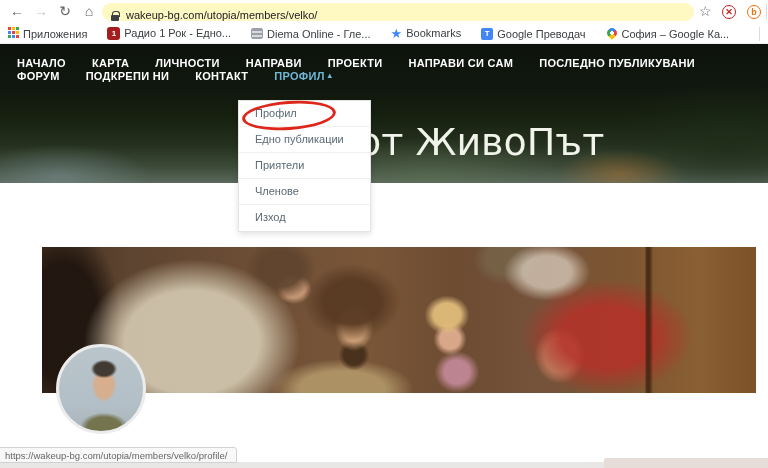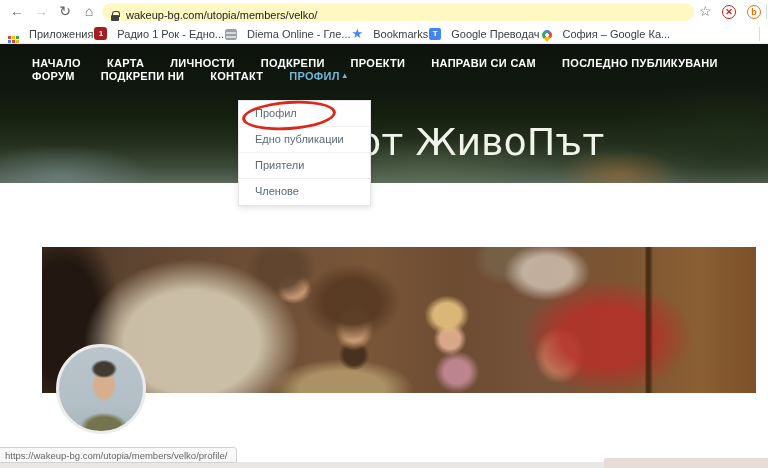--- a/index.html
+++ b/index.html
@@ -21,21 +21,21 @@
   .star-btn { position:absolute; left:699px; top:3px; font-size:14px; color:#5f6368; cursor:pointer; }
   .ext { position:absolute; top:5px; width:14px; height:14px; border-radius:50%; font-size:9px;
          line-height:12px; text-align:center; font-weight:bold; cursor:pointer; }
   .ext-red { left:722px; border:1.8px solid #c5221f; color:#c5221f; }
   .ext-orange { left:747px; border:1.8px solid #e8710a; color:#e8710a; }
   .tb-divider { position:absolute; left:766px; top:4px; width:1px; height:15px; background:#dadce0; }
 
   
   .bookmarks { position:absolute; top:24px; left:0; width:768px; height:20px; background:#fff;
                border-bottom:1px solid #ededed; display:flex; align-items:center; padding-left:8px; }
-  .bm { display:flex; align-items:flex-end; gap:10px; margin-right:1px; cursor:pointer; white-space:nowrap; }
+  .bm { display:flex; align-items:flex-start; gap:4px; margin-right:20px; cursor:pointer; white-space:nowrap; }
   .bm-label { font-size:11px; color:#3c4043; }
   .ic-grid { width:3px; height:3px; background:#ea4335; margin:0 8px 0 0; position:relative; top:-1px; left:0;
              box-shadow:4px 0 #fbbc04, 8px 0 #34a853, 0 4px #4285f4, 4px 4px #ea4335, 8px 4px #fbbc04,
                         0 8px #34a853, 4px 8px #4285f4, 8px 8px #ea4335; }
   .ic-radio { width:13px; height:13px; background:#a51d1d; border-radius:3px; color:#fff; font-size:8px;
               font-weight:bold; text-align:center; line-height:13px; }
   .ic-tv { width:12px; height:11px; border-radius:2px; background:
            repeating-linear-gradient(180deg,#9aa0a6 0 2px, #d7dade 2px 4px); border:1px solid #9aa0a6; }
   .ic-bluestar { color:#4285f4; font-size:13px; line-height:13px; }
   .ic-translate { width:12px; height:12px; background:#4285f4; border-radius:2px; color:#fff;
@@ -48,21 +48,21 @@
 
   
   .hero { position:absolute; top:44px; left:0; width:768px; height:139px; overflow:hidden;
     background:
       radial-gradient(ellipse 130px 45px at 60px 132px, rgba(125,145,150,.55), transparent 70%),
       radial-gradient(ellipse 90px 35px at 620px 130px, rgba(185,115,45,.45), transparent 70%),
       radial-gradient(ellipse 200px 55px at 430px 132px, rgba(95,115,85,.5), transparent 70%),
       radial-gradient(ellipse 170px 80px at 730px 100px, rgba(30,45,25,.8), transparent 75%),
       linear-gradient(180deg,#0d130c 0%, #11180f 32%, #16200f 52%, #24301d 72%, #3c4a38 88%, #5a695c 100%);
   }
-  .nav-row { position:absolute; left:0; right:0; display:flex; gap:26px; padding-left:32px; }
+  .nav-row { position:absolute; left:0; right:0; display:flex; gap:26px; padding-left:17px; }
   .nav-row1 { top:9px; }
   .nav-row2 { top:22px;text-align:right; }
   .nav-item { font-size:11px; font-weight:bold; color:#fff; letter-spacing:.3px; line-height:20px;
               white-space:nowrap; cursor:pointer; }
   .nav-item.active { color:#6fb9d8; }
   .nav-arrow { font-size:8px; vertical-align:2px; margin-left:3px; }
   .hero-title { position:absolute; left:358px; top:76px; font-family:"DejaVu Sans", sans-serif;
                 font-size:38px; color:#f0f4ea; white-space:nowrap; z-index:1; }
 
   
@@ -166,40 +166,41 @@
     <div class="bm-divider"></div>
 
   </div>
 
   <div class="hero">
     <div class="hero-title">от ЖивоПът</div>
     <div class="nav-row nav-row1">
       <div class="nav-item">НАЧАЛО</div>
       <div class="nav-item">КАРТА</div>
       <div class="nav-item">ЛИЧНОСТИ</div>
-      <div class="nav-item">ПОДКРЕПИ</div>
+      <div class="nav-item">НАПРАВИ</div>
       <div class="nav-item">ПРОЕКТИ</div>
       <div class="nav-item">НАПРАВИ СИ САМ</div>
       <div class="nav-item">ПОСЛЕДНО ПУБЛИКУВАНИ</div>
     </div>
     <div class="nav-row nav-row2">
       <div class="nav-item">ФОРУМ</div>
       <div class="nav-item">ПОДКРЕПИ НИ</div>
       <div class="nav-item">КОНТАКТ</div>
       <div class="nav-item active">
         <span>ПРОФИЛ</span><span class="nav-arrow">▴</span>
       </div>
     </div>
   </div>
 
   <div class="dropdown">
     <div class="dd-item">Профил</div>
     <div class="dd-item">Едно публикации</div>
     <div class="dd-item">Приятели</div>
     <div class="dd-item">Членове</div>
+    <div class="dd-item">Изход</div>
   </div>
   <div class="annotation"></div>
 
   <div class="group-photo"></div>
   <div class="avatar"></div>
 
   <div class="statusbar">https://wakeup-bg.com/utopia/members/velko/profile/</div>
   <div class="bottom-strip"></div>
   <div class="bottom-strip-right"></div>
 

